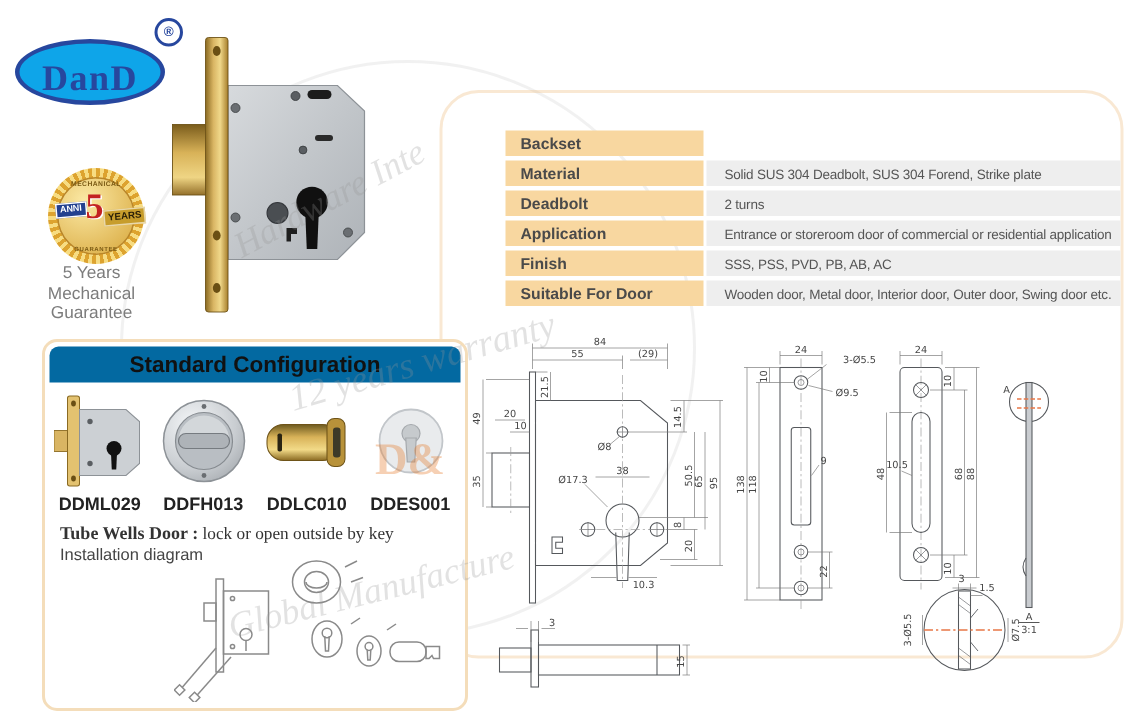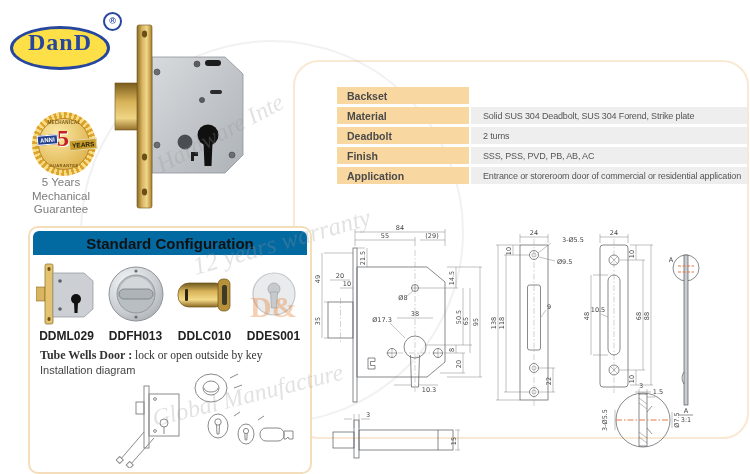--- a/index.html
+++ b/index.html
@@ -1,21 +1,21 @@
 <!DOCTYPE html>
 <html><head>
 <meta charset="utf-8">
 <style>
   html,body{margin:0;padding:0;}
   body{width:750px;height:474px;position:relative;background:#ffffff;
        font-family:"Liberation Sans",sans-serif;overflow:hidden;}
   .abs{position:absolute;}
   
   .logo{left:10px;top:26px;width:94px;height:38px;border:3px solid #27479e;border-radius:50%;
-        display:flex;align-items:flex-start;justify-content:center;background:#fde047;z-index:2;}
+        display:flex;align-items:flex-end;justify-content:center;background:#0ea5e9;z-index:2;}
   .logo-text{font-family:"Liberation Serif",serif;font-weight:bold;font-size:24px;color:#27479e;letter-spacing:1px;}
   .reg{left:103px;top:12px;width:15px;height:15px;border:2px solid #27479e;border-radius:50%;
        color:#27479e;font-size:9px;font-weight:bold;display:flex;align-items:center;justify-content:center;z-index:2;}
   
   .badge{left:32px;top:112px;width:64px;height:64px;z-index:4;}
   .badge .rays{position:absolute;inset:0;border-radius:50%;background:#e8bc4a;
         background:repeating-conic-gradient(#dda32f 0deg 5deg,#f7dc82 5deg 10deg);}
   .badge .disc{position:absolute;inset:6px;border-radius:50%;
         background:radial-gradient(circle at 35% 30%,#fbe9a5,#d7a63a);border:1px solid #b9862a;}
   .badge-top{position:absolute;top:8px;width:100%;text-align:center;font-size:4.5px;font-weight:bold;color:#7a5a14;letter-spacing:.3px;}
@@ -136,26 +136,30 @@
   </div>
   <div class="spec-row">
     <div class="spec-label">Material</div>
     <div class="spec-value">Solid SUS 304 Deadbolt, SUS 304 Forend, Strike plate</div>
   </div>
   <div class="spec-row">
     <div class="spec-label">Deadbolt</div>
     <div class="spec-value">2 turns</div>
   </div>
   <div class="spec-row">
+    <div class="spec-label">Application</div>
+    <div class="spec-value">Entrance or storeroom door of commercial or residential application</div>
+  </div>
+  <div class="spec-row">
     <div class="spec-label">Finish</div>
     <div class="spec-value">SSS, PSS, PVD, PB, AB, AC</div>
   </div>
   <div class="spec-row">
-    <div class="spec-label">Application</div>
-    <div class="spec-value">Entrance or storeroom door of commercial or residential application</div>
+    <div class="spec-label">Suitable For Door</div>
+    <div class="spec-value">Wooden door, Metal door,  Interior door, Outer door, Swing door etc.</div>
   </div>
 </div>
 
 <div class="abs panel">
   <div class="panel-title">Standard Configuration</div>
 
   <div class="items-row">
     <div class="item">
       <svg width="62" height="66" viewBox="0 0 62 66">
         <rect x="0" y="26" width="9" height="14" fill="#d9b563" stroke="#8a6a22" stroke-width="0.6"></rect>

